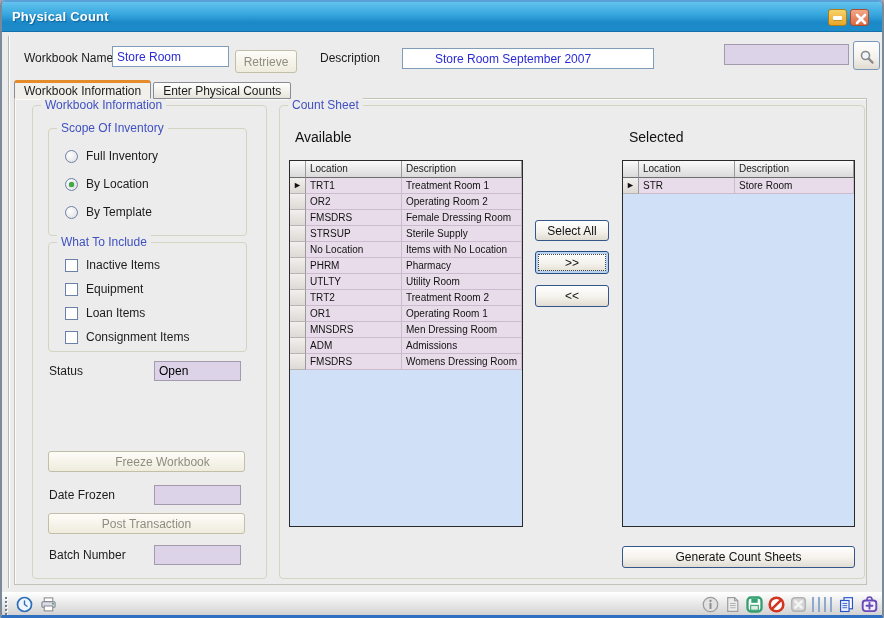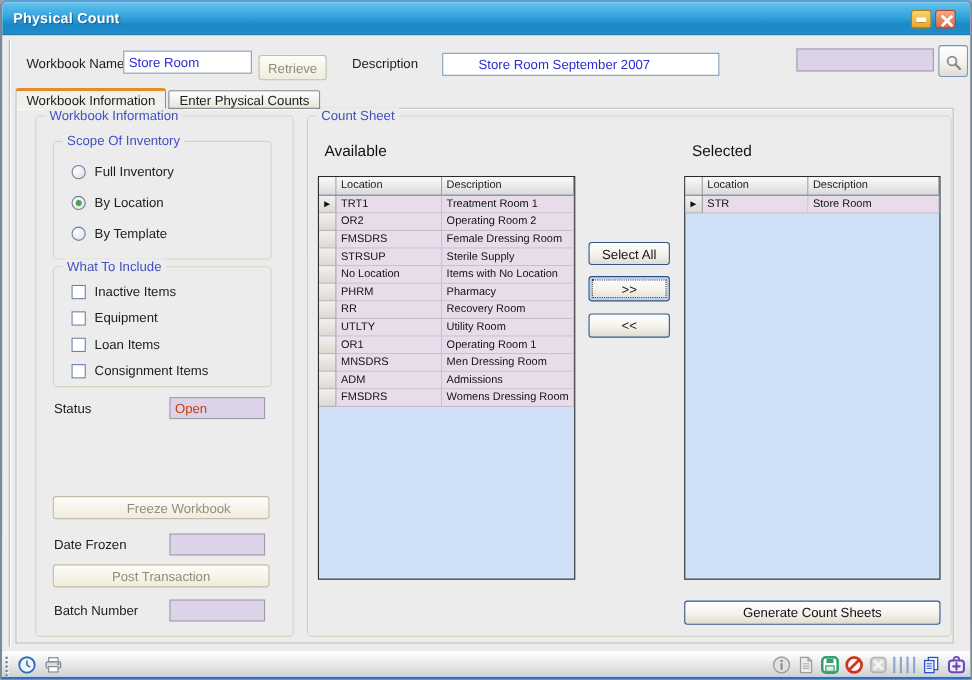--- a/index.html
+++ b/index.html
@@ -24,21 +24,21 @@
   .btn-min { left:826px; background:linear-gradient(#f7d36a,#e8a62a); border:1px solid #b07c14; }
   .btn-min::after { content:""; position:absolute; left:4px; right:4px; top:6px; height:4px; background:#fff; border-radius:1px; box-shadow:0 1px 0 rgba(120,80,0,.35); }
   .btn-close { left:848px; background:linear-gradient(#f2a888,#da6a46); border:1px solid #a84c2c; }
   .btn-close svg { position:absolute; left:2.5px; top:1.5px; }
   
   .lbl { position:absolute; font-size:12px; color:#1c1c1c; }
   .tbox {
     position:absolute; border:1px solid #7f9db9; background:#fff; font-size:12px;
     color:#2b2bd5; padding:0 4px; font-family:"Liberation Sans",sans-serif; outline:none;
   }
-  .tbox.lav { background:#ddd3e9; border:1px solid #a49aae; color:#c2410c; }
+  .tbox.lav { background:#ddd3e9; border:1px solid #a49aae; color:#000000; }
   .btn-flat {
     position:absolute; background:linear-gradient(#fdfcf8,#efecdd); border:1px solid #c2bfa8;
     border-radius:3px; font-size:12px; color:#8f8d80; text-align:center; cursor:pointer;
     font-family:"Liberation Sans",sans-serif;
   }
   .btn-xp {
     position:absolute; background:linear-gradient(#ffffff,#f4f2ec 55%,#e0dcd2);
     border:1px solid #35568a; border-radius:3px; font-size:12px; color:#111; text-align:center;
     cursor:pointer; font-family:"Liberation Sans",sans-serif;
   }
@@ -241,32 +241,32 @@
         <span class="cell cell-loc">No Location</span>
         <span class="cell cell-desc">Items with No Location</span>
       </div>
 
       <div class="grid-row">
         <span class="cell cell-sel"></span>
         <span class="cell cell-loc">PHRM</span>
         <span class="cell cell-desc">Pharmacy</span>
       </div>
 
-      <div class="grid-row">
-        <span class="cell cell-sel"></span>
-        <span class="cell cell-loc">RR</span>
-        <span class="cell cell-desc">Recovery Room</span>
-      </div>
 
       <div class="grid-row">
         <span class="cell cell-sel"></span>
         <span class="cell cell-loc">UTLTY</span>
         <span class="cell cell-desc">Utility Room</span>
       </div>
 
+      <div class="grid-row">
+        <span class="cell cell-sel"></span>
+        <span class="cell cell-loc">TRT2</span>
+        <span class="cell cell-desc">Treatment Room 2</span>
+      </div>
 
       <div class="grid-row">
         <span class="cell cell-sel"></span>
         <span class="cell cell-loc">OR1</span>
         <span class="cell cell-desc">Operating Room 1</span>
       </div>
 
       <div class="grid-row">
         <span class="cell cell-sel"></span>
         <span class="cell cell-loc">MNSDRS</span>

